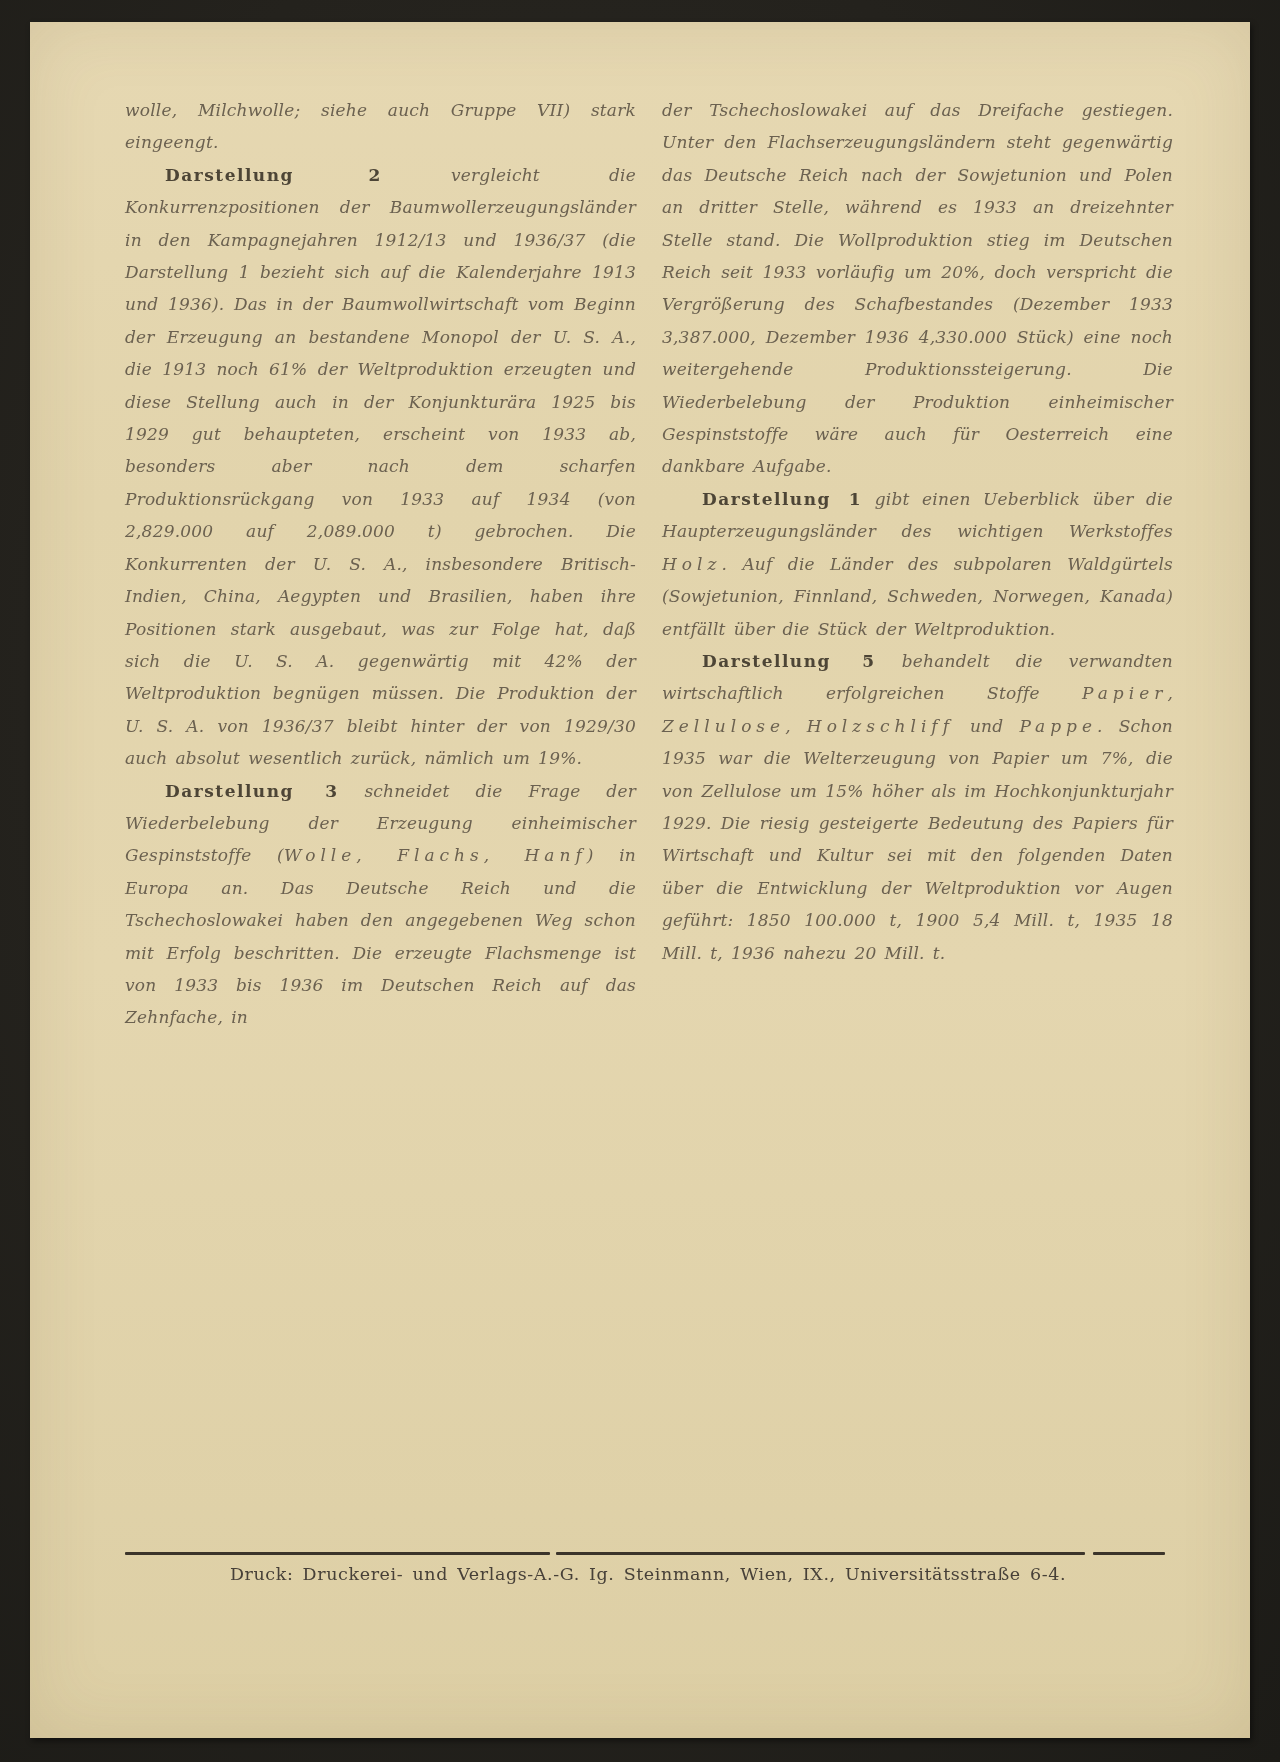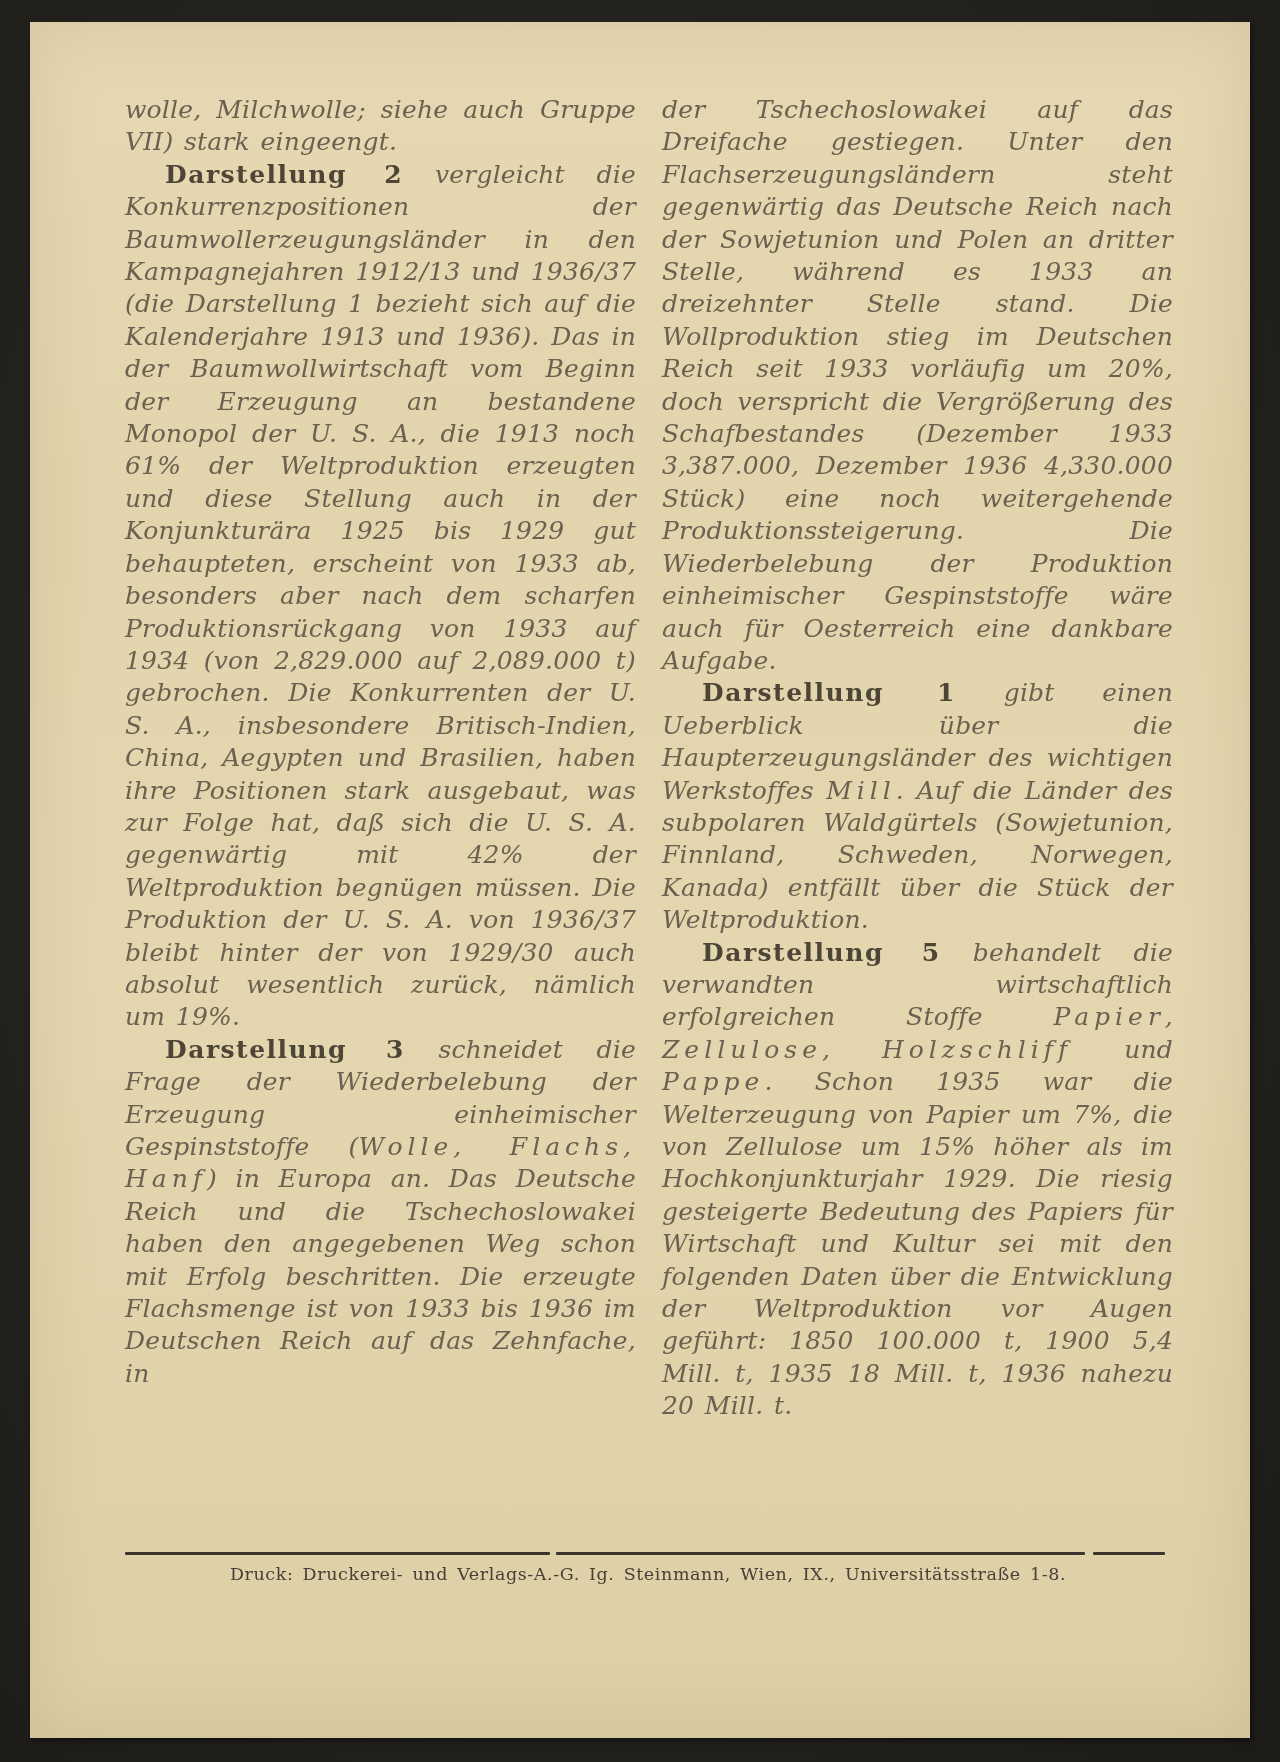--- a/index.html
+++ b/index.html
@@ -22,21 +22,21 @@
     background:linear-gradient(180deg,#e6d8b2 0%,#e2d4ac 28%,#e4d6af 55%,#ddcfa5 100%);
     box-shadow:inset 0 0 70px rgba(110,92,55,0.14), 2px 3px 6px rgba(0,0,0,0.45);
   }
   .content{
     position:absolute;left:95px;top:72px;width:1048px;
     display:flex;gap:26px;
   }
   .column{width:511px;}
   p.para{
     margin:0;
-    font-size:25px;
+    font-size:17px;
     line-height:32.4px;
     font-style:italic;
     color:var(--ink);
     text-align:justify;
     word-spacing:2.5px;
     letter-spacing:0.2px;
   }
   p.para.indent{text-indent:40px;}
   .seg-lead{
     font-style:normal;
@@ -72,25 +72,25 @@
 
 <div class="paper">
   <div class="content">
     <div class="column">
         <p class="para"><span class="seg-normal">wolle, Milchwolle; siehe auch Gruppe VII) stark eingeengt.</span></p>
         <p class="para indent"><span class="seg-lead">Darstellung 2</span><span class="seg-normal"> vergleicht die Konkurrenzpositionen der Baumwollerzeugungsländer in den Kampagnejahren 1912/13 und 1936/37 (die Darstellung 1 bezieht sich auf die Kalenderjahre 1913 und 1936). Das in der Baumwollwirtschaft vom Beginn der Erzeugung an bestandene Monopol der U. S. A., die 1913 noch 61% der Weltproduktion erzeugten und diese Stellung auch in der Konjunkturära 1925 bis 1929 gut behaupteten, erscheint von 1933 ab, besonders aber nach dem scharfen Produktionsrückgang von 1933 auf 1934 (von 2,829.000 auf 2,089.000 t) gebrochen. Die Konkurrenten der U. S. A., insbesondere Britisch-Indien, China, Aegypten und Brasilien, haben ihre Positionen stark ausgebaut, was zur Folge hat, daß sich die U. S. A. gegenwärtig mit 42% der Weltproduktion begnügen müssen. Die Produktion der U. S. A. von 1936/37 bleibt hinter der von 1929/30 auch absolut wesentlich zurück, nämlich um 19%.</span></p>
         <p class="para indent"><span class="seg-lead">Darstellung 3</span><span class="seg-normal"> schneidet die Frage der Wiederbelebung der Erzeugung einheimischer Gespinststoffe (</span><span class="seg-spaced">Wolle, Flachs, Hanf</span><span class="seg-normal">) in Europa an. Das Deutsche Reich und die Tschechoslowakei haben den angegebenen Weg schon mit Erfolg beschritten. Die erzeugte Flachsmenge ist von 1933 bis 1936 im Deutschen Reich auf das Zehnfache, in</span></p>
       </div>
     <div class="column">
         <p class="para"><span class="seg-normal">der Tschechoslowakei auf das Dreifache gestiegen. Unter den Flachserzeugungsländern steht gegenwärtig das Deutsche Reich nach der Sowjetunion und Polen an dritter Stelle, während es 1933 an dreizehnter Stelle stand. Die Wollproduktion stieg im Deutschen Reich seit 1933 vorläufig um 20%, doch verspricht die Vergrößerung des Schafbestandes (Dezember 1933 3,387.000, Dezember 1936 4,330.000 Stück) eine noch weitergehende Produktionssteigerung. Die Wiederbelebung der Produktion einheimischer Gespinststoffe wäre auch für Oesterreich eine dankbare Aufgabe.</span></p>
-        <p class="para indent"><span class="seg-lead">Darstellung 1</span><span class="seg-normal"> gibt einen Ueberblick über die Haupterzeugungsländer des wichtigen Werkstoffes </span><span class="seg-spaced">Mill</span><span class="seg-normal">. Auf die Länder des subpolaren Waldgürtels (Sowjetunion, Finnland, Schweden, Norwegen, Kanada) entfällt über die Stück der Weltproduktion.</span></p>
+        <p class="para indent"><span class="seg-lead">Darstellung 1</span><span class="seg-normal"> gibt einen Ueberblick über die Haupterzeugungsländer des wichtigen Werkstoffes </span><span class="seg-spaced">Holz</span><span class="seg-normal">. Auf die Länder des subpolaren Waldgürtels (Sowjetunion, Finnland, Schweden, Norwegen, Kanada) entfällt über die Stück der Weltproduktion.</span></p>
         <p class="para indent"><span class="seg-lead">Darstellung 5</span><span class="seg-normal"> behandelt die verwandten wirtschaftlich erfolgreichen Stoffe </span><span class="seg-spaced">Papier</span><span class="seg-normal">, </span><span class="seg-spaced">Zellulose</span><span class="seg-normal">, </span><span class="seg-spaced">Holzschliff</span><span class="seg-normal"> und </span><span class="seg-spaced">Pappe</span><span class="seg-normal">. Schon 1935 war die Welterzeugung von Papier um 7%, die von Zellulose um 15% höher als im Hochkonjunkturjahr 1929. Die riesig gesteigerte Bedeutung des Papiers für Wirtschaft und Kultur sei mit den folgenden Daten über die Entwicklung der Weltproduktion vor Augen geführt: 1850 100.000 t, 1900 5,4 Mill. t, 1935 18 Mill. t, 1936 nahezu 20 Mill. t.</span></p>
       </div>
   </div>
   <div class="footer">
     <div class="rule-row">
       <div class="rule-seg s1"></div>
       <div class="rule-seg s2"></div>
       <div class="rule-seg s3"></div>
     </div>
-    <div class="imprint">Druck: Druckerei- und Verlags-A.-G. Ig. Steinmann, Wien, IX., Universitätsstraße 1-8.</div>
+    <div class="imprint">Druck: Druckerei- und Verlags-A.-G. Ig. Steinmann, Wien, IX., Universitätsstraße 6-4.</div>
   </div>
 </div>
 
 </body></html>

